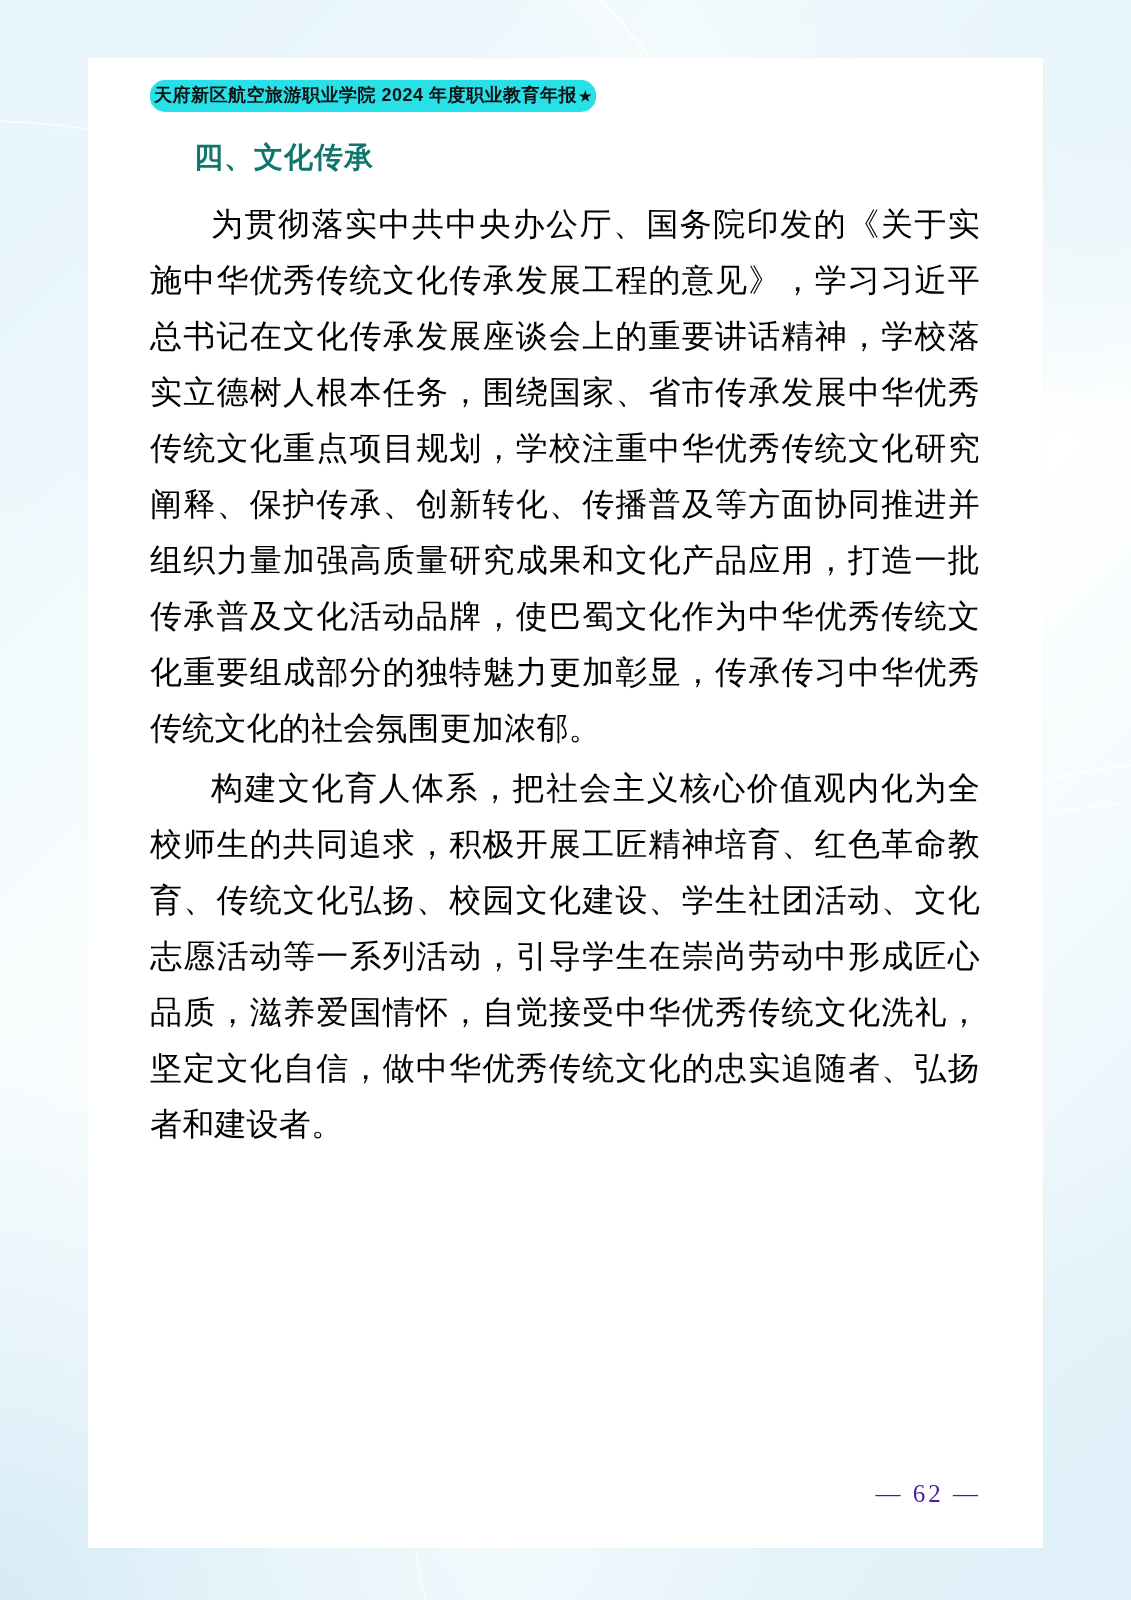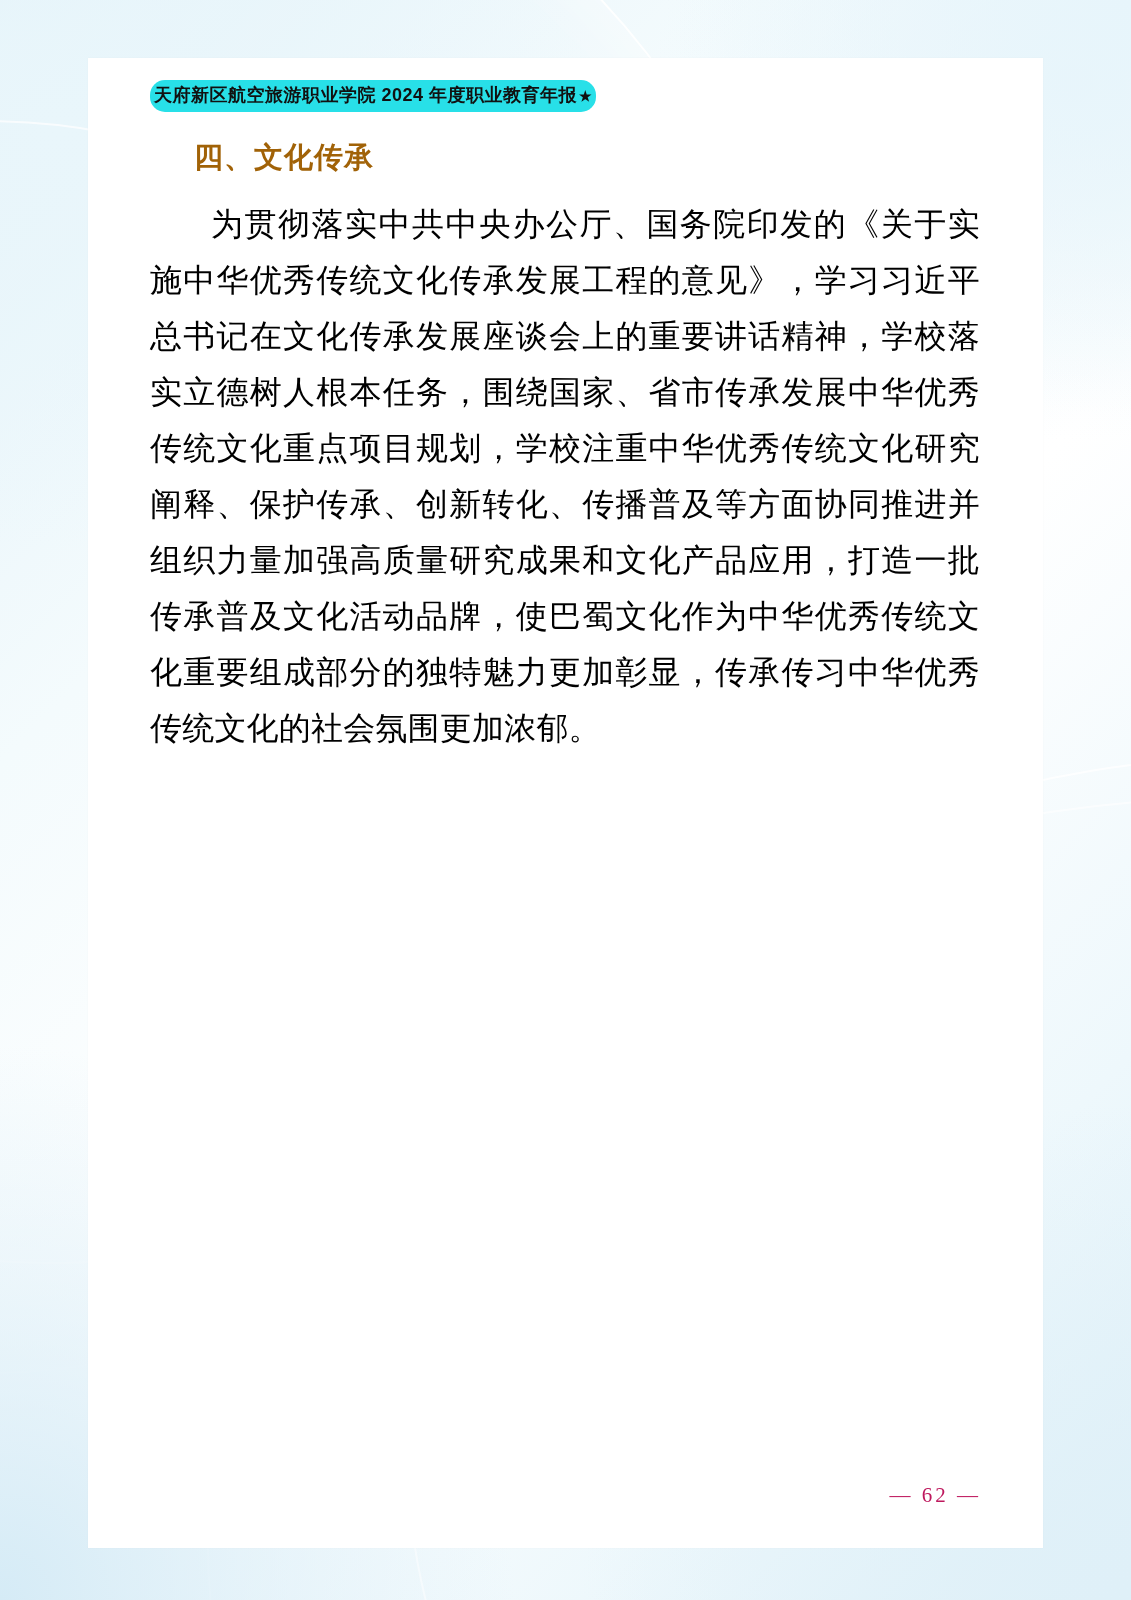--- a/index.html
+++ b/index.html
@@ -102,21 +102,21 @@
     font-size: 14px;
     padding-left: 2px;
   }
 
   .section-title {
     margin: 26px 0 18px 0;
     padding-left: 44px;
     font-family: "Liberation Sans", sans-serif;
     font-weight: bold;
     font-size: 29px;
-    color: #a16207;
+    color: #0f766e;
     letter-spacing: 1px;
   }
 
   .body-par {
     font-family: "Liberation Serif", serif;
     font-size: 32px;
     line-height: 56px;
     color: #000000;
     text-align: justify;
     text-justify: inter-ideograph;
@@ -126,22 +126,22 @@
   }
   .body-par + .body-par {
     margin-top: 4px;
   }
 
   .page-number {
     position: absolute;
     right: 62px;
     bottom: 40px;
     font-family: "Liberation Serif", serif;
-    font-size: 21px;
-    color: #be185d;
+    font-size: 25px;
+    color: #4c1d95;
     letter-spacing: 3px;
   }
 </style>
 </head>
 <body>
 
 <div class="page">
 
   <div class="swoosh s1"></div>
   <div class="swoosh s2"></div>
@@ -153,19 +153,20 @@
   <div class="sheet">
     <div class="content">
 
       <div class="running-head">
         <span>天府新区航空旅游职业学院 2024 年度职业教育年报</span><span class="star">★</span>
       </div>
 
       <h2 class="section-title">四、文化传承</h2>
 
       <p class="body-par">为贯彻落实中共中央办公厅、国务院印发的《关于实施中华优秀传统文化传承发展工程的意见》，学习习近平总书记在文化传承发展座谈会上的重要讲话精神，学校落实立德树人根本任务，围绕国家、省市传承发展中华优秀传统文化重点项目规划，学校注重中华优秀传统文化研究阐释、保护传承、创新转化、传播普及等方面协同推进并组织力量加强高质量研究成果和文化产品应用，打造一批传承普及文化活动品牌，使巴蜀文化作为中华优秀传统文化重要组成部分的独特魅力更加彰显，传承传习中华优秀传统文化的社会氛围更加浓郁。</p>
+      <p class="body-par">构建文化育人体系，把社会主义核心价值观内化为全校师生的共同追求，积极开展工匠精神培育、红色革命教育、传统文化弘扬、校园文化建设、学生社团活动、文化志愿活动等一系列活动，引导学生在崇尚劳动中形成匠心品质，滋养爱国情怀，自觉接受中华优秀传统文化洗礼，坚定文化自信，做中华优秀传统文化的忠实追随者、弘扬者和建设者。</p>
 
     </div>
 
     <div class="page-number">— 62 —</div>
   </div>
 
 </div>
 
 </body></html>

